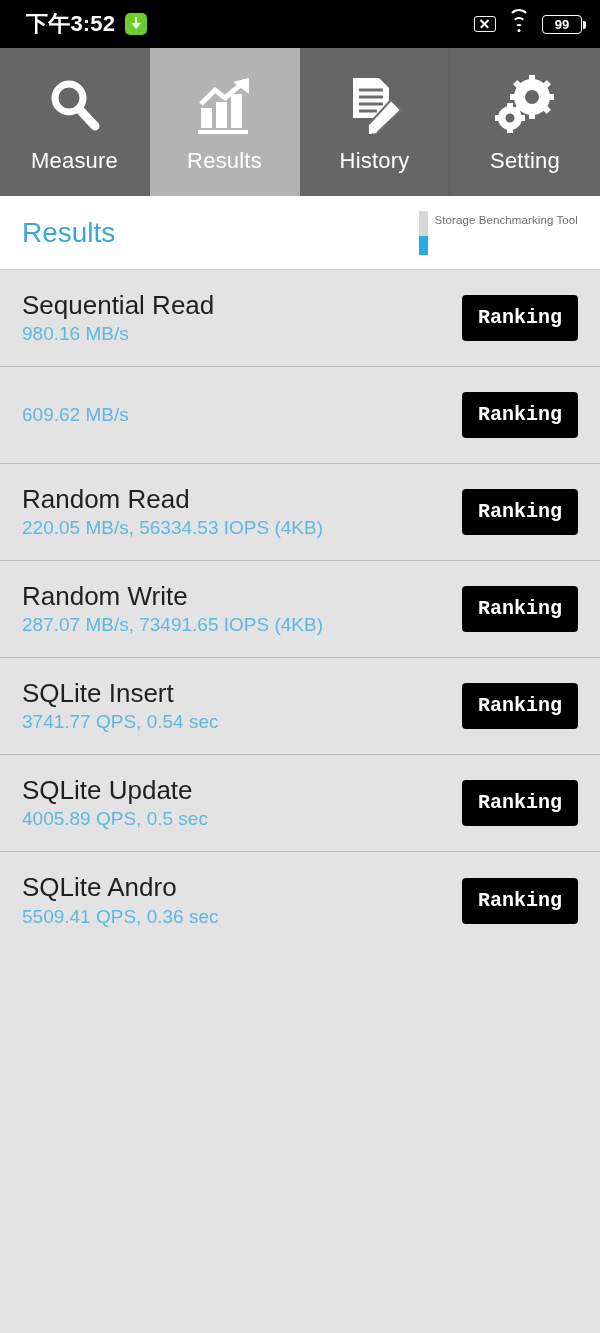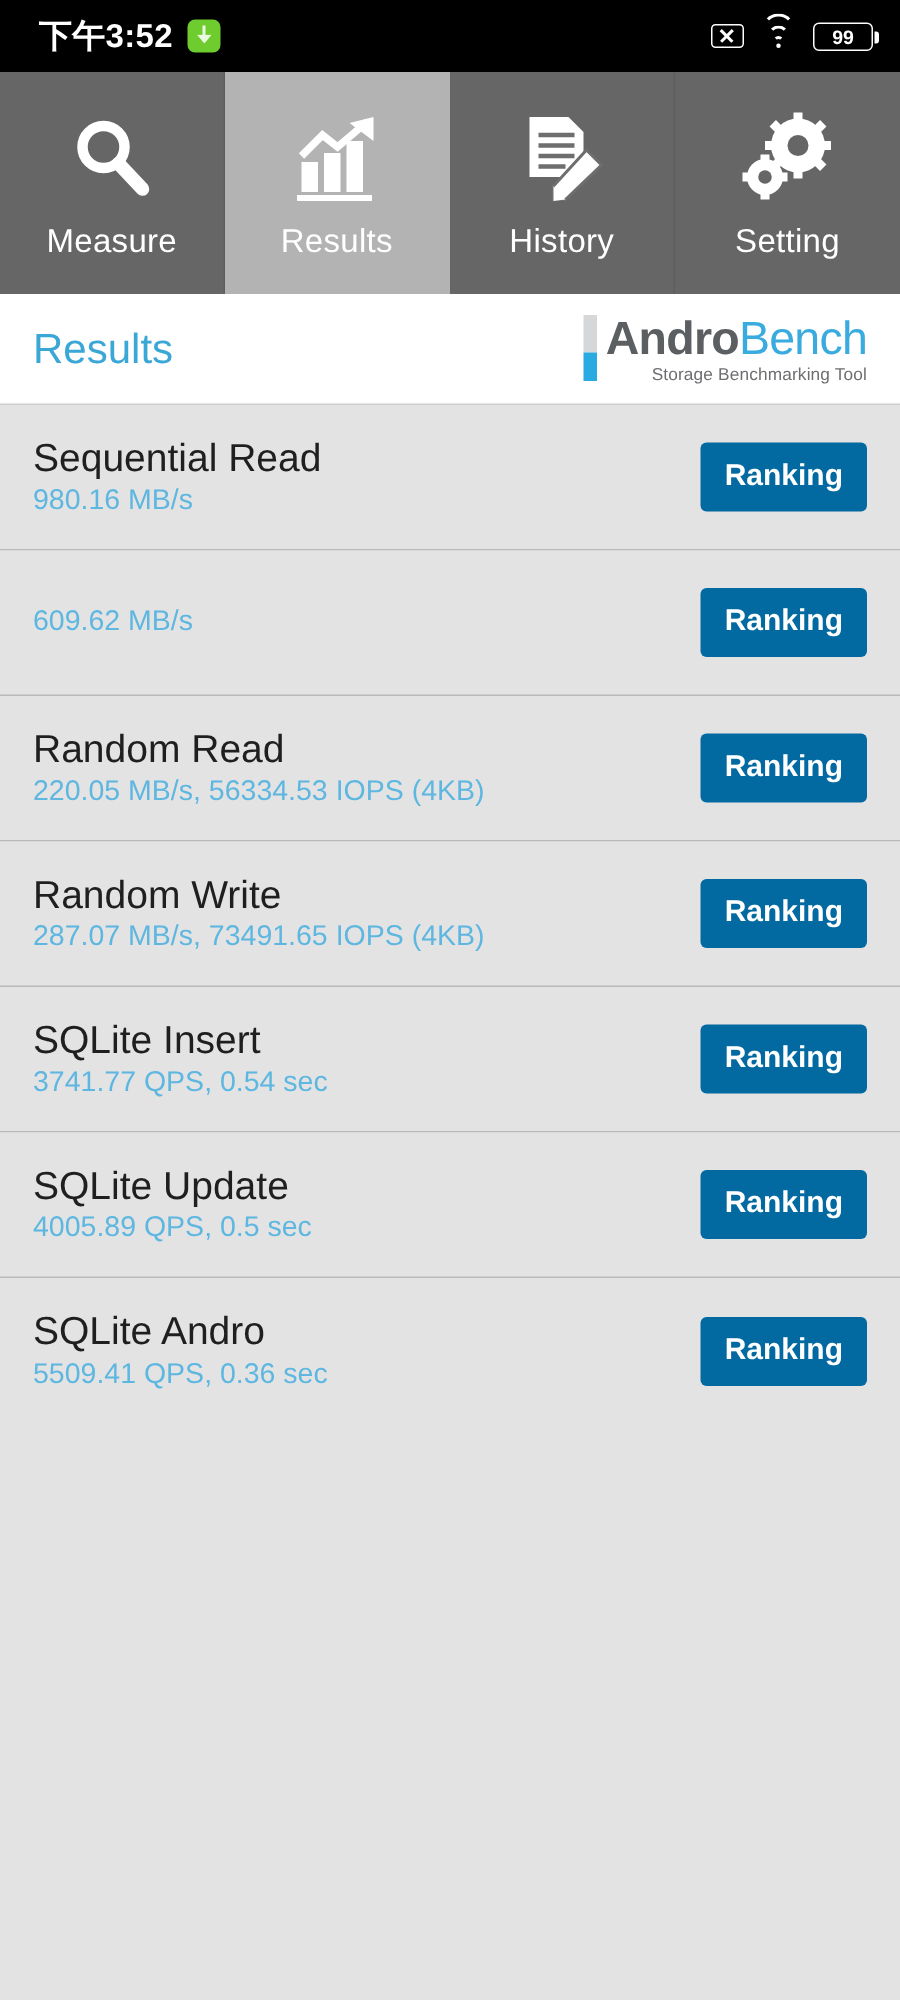--- a/index.html
+++ b/index.html
@@ -112,26 +112,26 @@
     display: flex; align-items: center;
     padding: 0 22px;
     border-bottom: 1px solid #b9b9b9;
     background: #e3e3e3;
   }
   .row-text { display: flex; flex-direction: column; gap: 5px; }
   .row-title { font-size: 26px; color: #1f1f1f; line-height: 1.05; font-weight: 400; }
   .row-value { font-size: 19px; color: #5eb7e0; line-height: 1.05; }
   .rank-btn {
     margin-left: auto;
-    background: #0369a1; color: #ffffff;
+    background: #000000; color: #ffffff;
     font-size: 20px; font-weight: 700;
     border: none; border-radius: 4px;
     padding: 11px 16px 12px;
     cursor: pointer;
-    font-family: Liberation Sans, sans-serif;
+    font-family: Liberation Mono, monospace;
   }
   .filler { width: 600px; background: #e3e3e3; flex: 1 1 auto; }
   .screen { display: flex; flex-direction: column; height: 1333px; width: 600px; }
 </style>
 </head>
 <body>
 
 <div class="screen">
 
   <div class="statusbar">
@@ -228,23 +228,20 @@
   </div>
 
   <div class="page-header">
     <span class="page-title">Results</span>
     <div class="brand">
       <span class="brand-bar">
         <span class="top"></span>
           <span class="bot"></span>
       </span>
       <span class="brand-text">
-        <span class="brand-name">
-          <span class="a">Andro</span><span class="b">Bench</span>
-        </span>
         <span class="brand-tag">Storage Benchmarking Tool</span>
       </span>
     </div>
   </div>
 
   <div class="list">
 
     <div class="row">
       <div class="row-text">
         <span class="row-title">Sequential Read</span>

